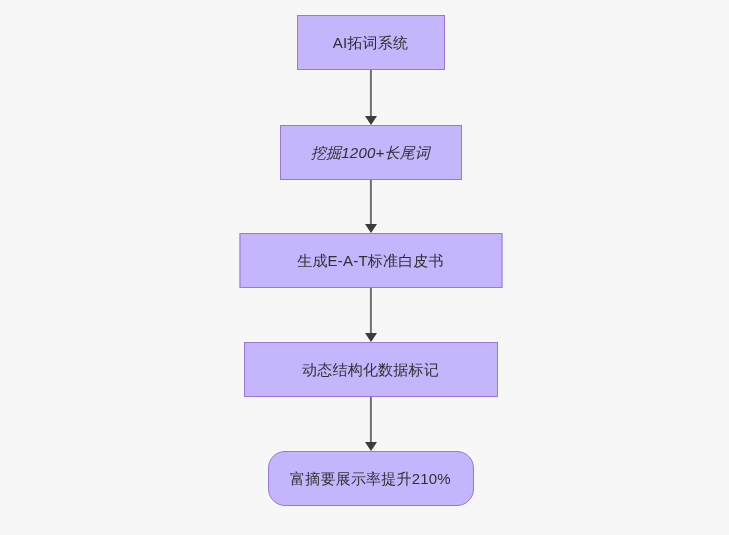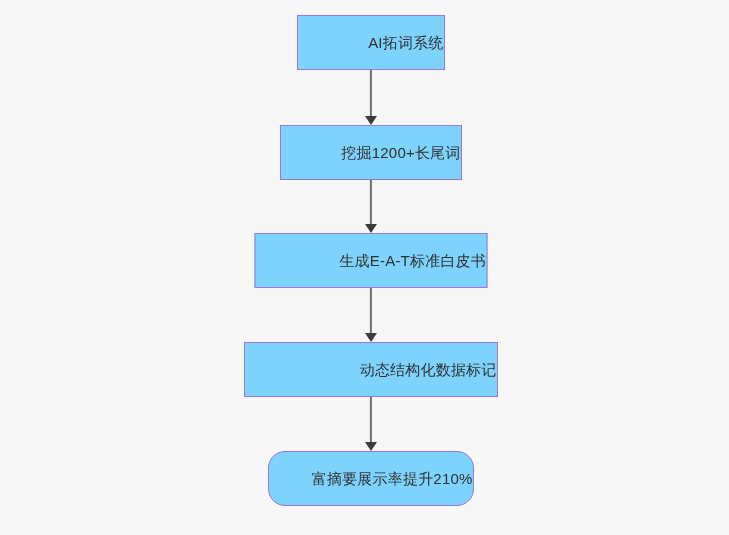--- a/index.html
+++ b/index.html
@@ -15,39 +15,39 @@
   }
   #flowchart {
     position: relative;
     width: 729px;
     height: 535px;
   }
   .node {
     position: absolute;
     box-sizing: border-box;
     height: 55px;
-    background: #7dd3fc;
+    background: #c4b5fd;
     border: 1.6px solid #9a77d8;
     display: flex;
     align-items: center;
-    justify-content: flex-end;
+    justify-content: center;
     left: 50%;
     transform: translateX(-50%);
     margin-left: 6px;
   }
   .node-label {
     font-size: 15px;
     color: #303030;
     line-height: 1;
     white-space: nowrap;
     letter-spacing: 0.2px;
   }
   .node-1 { width: 148px; top: 15px; }
-  .node-2 { width: 182px; top: 125px; }
-  .node-3 { width: 233px; top: 233px; }
+  .node-2 { width: 182px; top: 125px; font-style: italic; }
+  .node-3 { width: 263px; top: 233px; }
   .node-4 { width: 254px; top: 342px; }
   .node-5 { width: 206px; top: 451px; border-radius: 17px; }
 
   .connector {
     position: absolute;
     left: 50%;
     transform: translateX(-50%);
     margin-left: 6px;
     width: 14px;
   }

